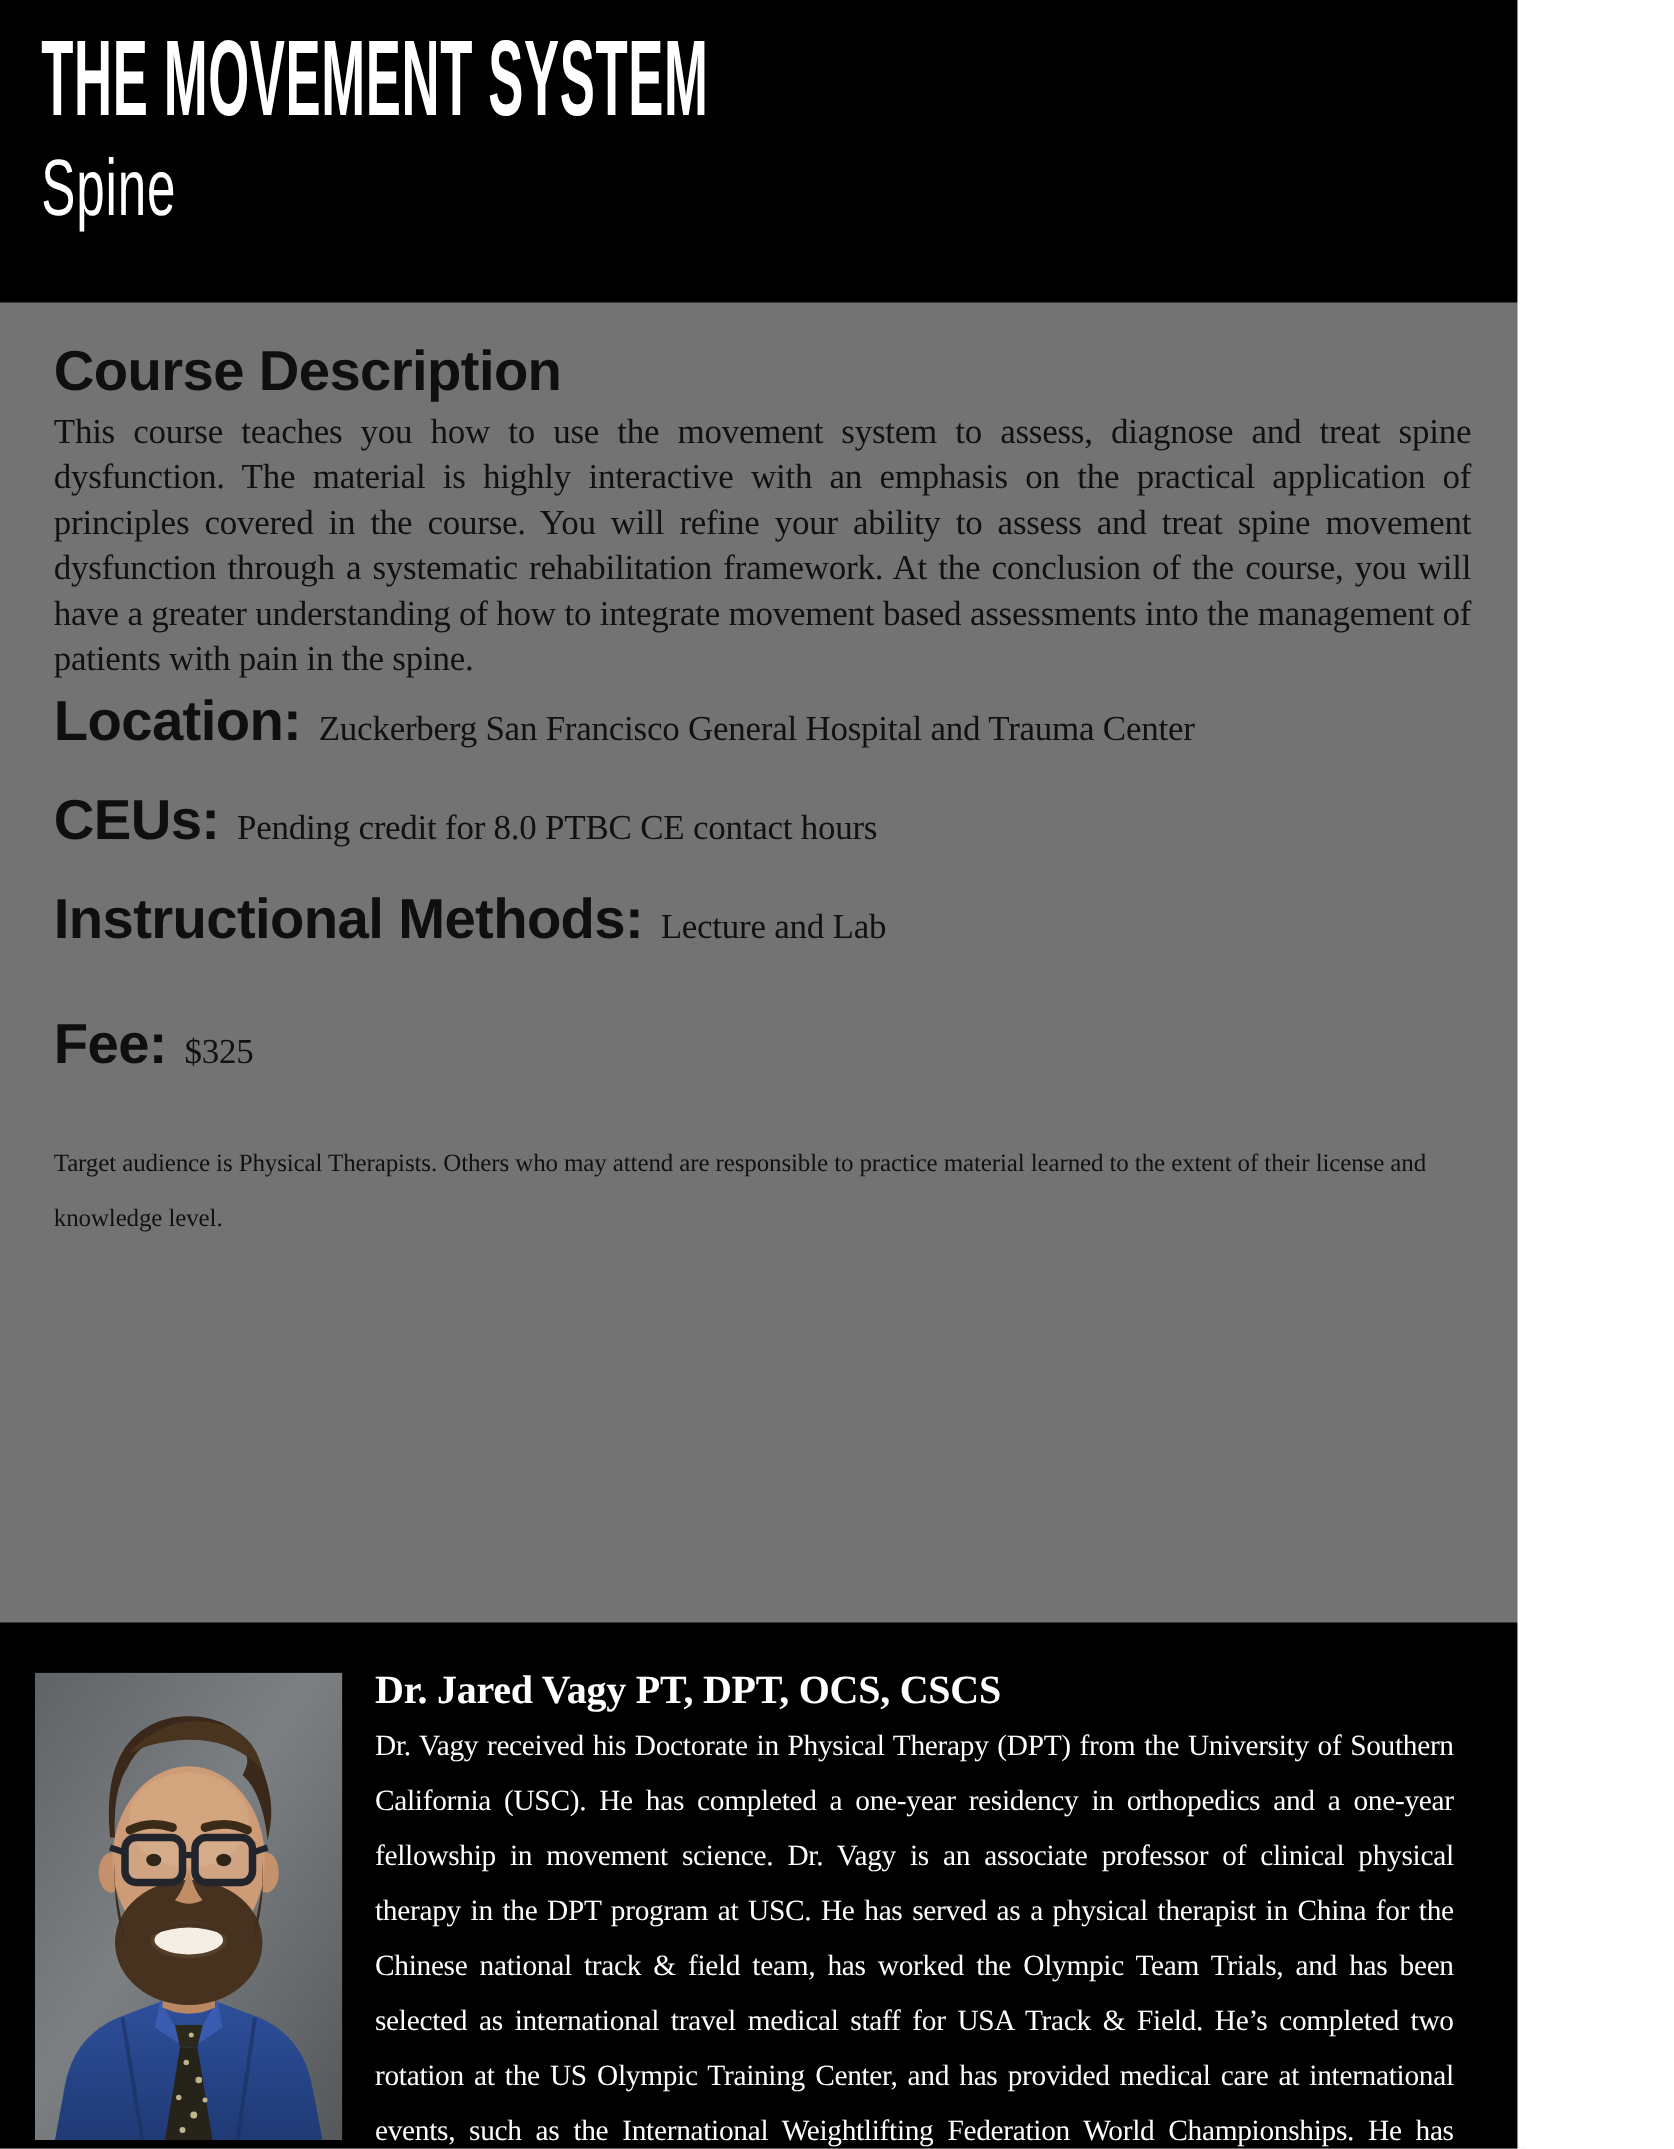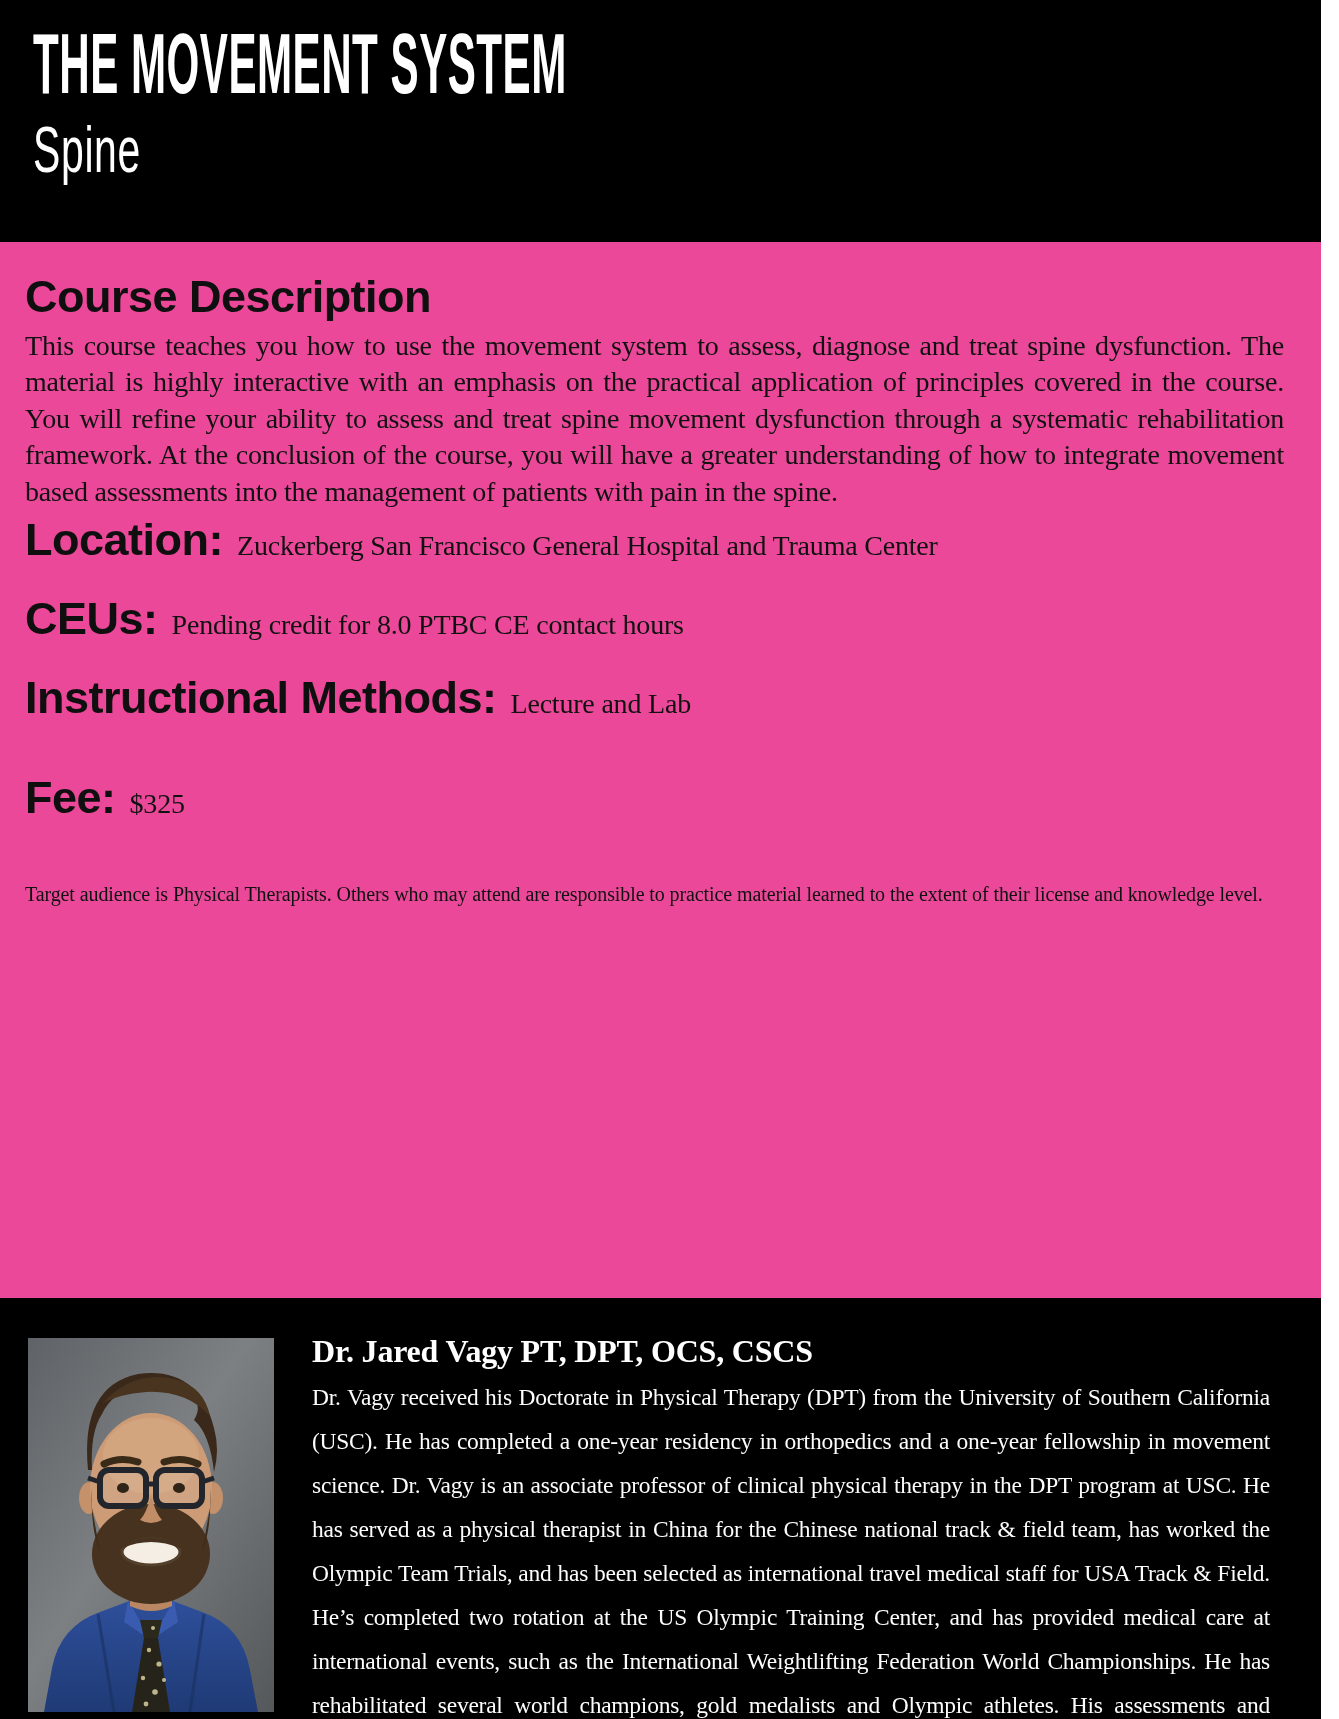--- a/index.html
+++ b/index.html
@@ -1,19 +1,19 @@
 <!DOCTYPE html>
 <html lang="en"><head>
 <meta charset="utf-8">
 <style>
   html,body{margin:0;padding:0;background:#fff;}
   .page{
     position:relative;
-    width:1321px;height:1719px;
-    background:#ec4899;
+    width:1214px;height:1719px;
+    background:#737373;
     display:flex;flex-direction:column;
     overflow:hidden;
     font-family:"Liberation Serif",serif;
     color:#111;
   }
 
   
   .masthead{
     flex:0 0 auto;
     height:242px;
@@ -42,20 +42,21 @@
     margin-top:12px;
     letter-spacing:1px;
   }
 
   
   .content{
     flex:1 1 auto;
     box-sizing:border-box;
     padding:0 37px 0 25px;
     overflow:hidden;
+    margin-left:18px;
   }
   .section-title{
     margin:30px 0 0 0;
     font-family:"Liberation Sans",sans-serif;
     font-weight:700;
     font-size:45px;line-height:1.1;
     letter-spacing:-0.5px;
     color:#0f0f0f;
   }
   .desc{
@@ -91,21 +92,20 @@
   .bio-section{
     flex:0 0 auto;
     height:421px;
     background:#000;
     color:#fff;
     box-sizing:border-box;
     display:flex;
     align-items:flex-start;
     padding:40px 51px 7px 28px;
     overflow:hidden;
-    gap:12px;
   }
   .photo{
     flex:0 0 auto;
     width:246px;height:374px;
     overflow:hidden;
   }
   .photo svg{display:block;width:246px;height:374px;}
   .bio-col{
     flex:1 1 auto;
     margin-left:26px;

